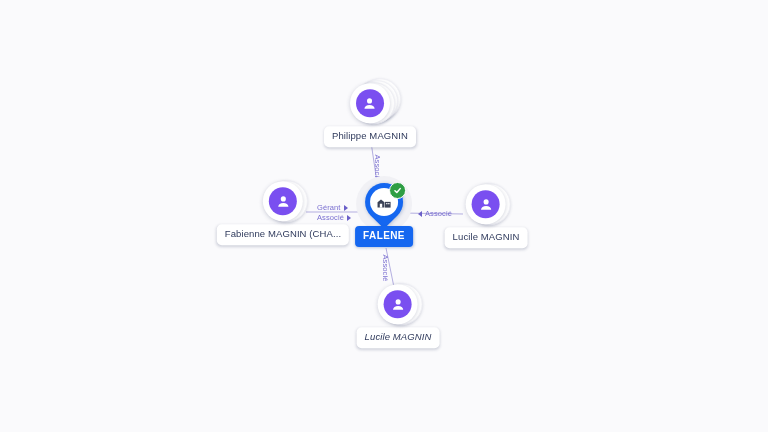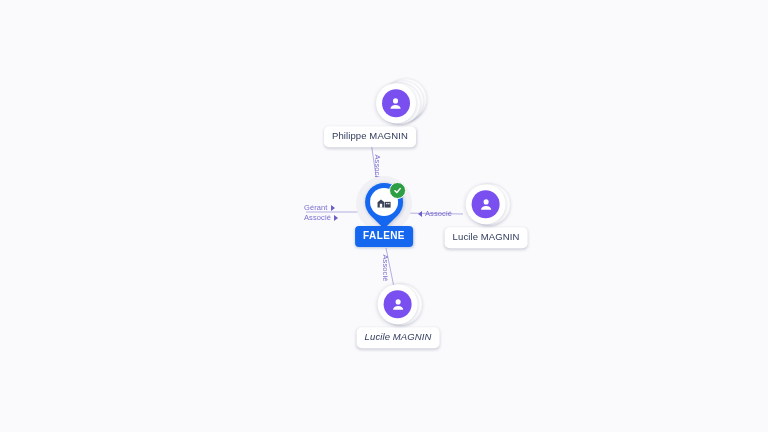--- a/index.html
+++ b/index.html
@@ -220,21 +220,21 @@
 
     <line x1="396" y1="297" x2="386" y2="248" stroke="#b3aee0" stroke-width="1"></line>
   </svg>
 
   <div class="edge-label vertical" style="left:377px; top:168px;">
     <div class="row">
         <span>Associé</span>
       </div>
   </div>
 
-  <div class="edge-label" style="left:321px; top:213px;">
+  <div class="edge-label" style="left:334px; top:213px;">
     <div class="row">
       <span>Gérant</span>
       <i class="arrow-mark"></i>
     </div>
     <div class="row">
       <span>Associé</span>
       <i class="arrow-mark"></i>
     </div>
   </div>
 
@@ -244,37 +244,51 @@
       <span>Associé</span>
     </div>
   </div>
 
   <div class="edge-label vertical" style="left:385px; top:268px;">
     <div class="row">
         <span>Associé</span>
       </div>
   </div>
 
-  <div class="node" style="left:370px; top:115px;align-items:flex-end;">
+  <div class="node" style="left:370px; top:115px;">
     <div class="avatar-wrap">
       <div class="card-layer l3"></div>
       <div class="card-layer l2"></div>
       <div class="card-layer l1"></div>
       <div class="avatar-disc">
         <div class="avatar-circle">
           <svg width="17" height="17" viewBox="0 0 24 24" fill="#ffffff">
             <circle cx="12" cy="8" r="3.6"></circle>
             <path d="M4.8 19.2c0-3.6 3.2-5.6 7.2-5.6s7.2 2 7.2 5.6z"></path>
           </svg>
         </div>
       </div>
     </div>
     <div class="node-label">Philippe MAGNIN</div>
   </div>
 
+  <div class="node" style="left:283px; top:213px;">
+    <div class="avatar-wrap">
+      <div class="card-layer l1"></div>
+      <div class="avatar-disc">
+        <div class="avatar-circle">
+          <svg width="17" height="17" viewBox="0 0 24 24" fill="#ffffff">
+            <circle cx="12" cy="8" r="3.6"></circle>
+            <path d="M4.8 19.2c0-3.6 3.2-5.6 7.2-5.6s7.2 2 7.2 5.6z"></path>
+          </svg>
+        </div>
+      </div>
+    </div>
+    <div class="node-label">Fabienne MAGNIN (CHA...</div>
+  </div>
 
   <div class="node" style="left:486px; top:216px;">
     <div class="avatar-wrap">
       <div class="card-layer l1"></div>
       <div class="avatar-disc">
         <div class="avatar-circle">
           <svg width="17" height="17" viewBox="0 0 24 24" fill="#ffffff">
             <circle cx="12" cy="8" r="3.6"></circle>
             <path d="M4.8 19.2c0-3.6 3.2-5.6 7.2-5.6s7.2 2 7.2 5.6z"></path>
           </svg>

